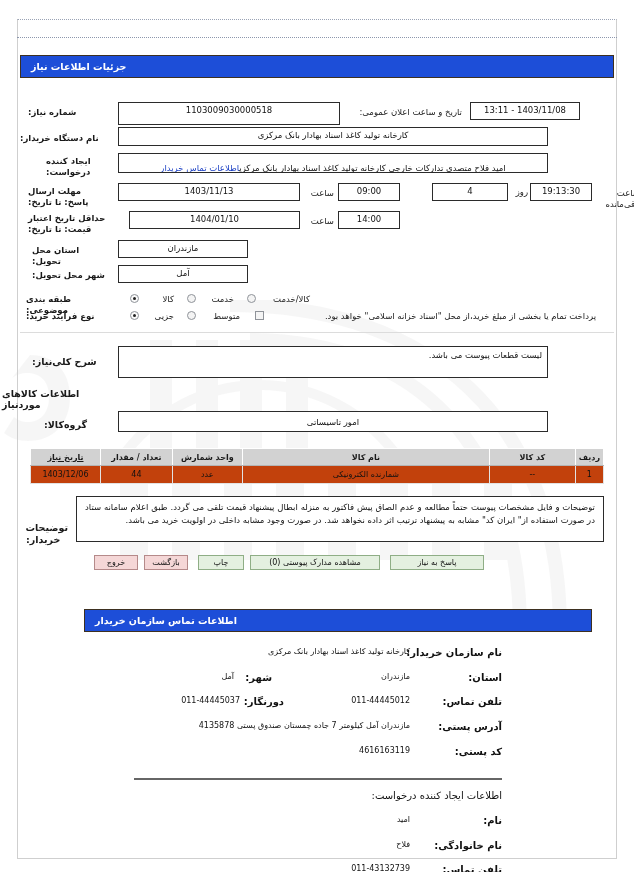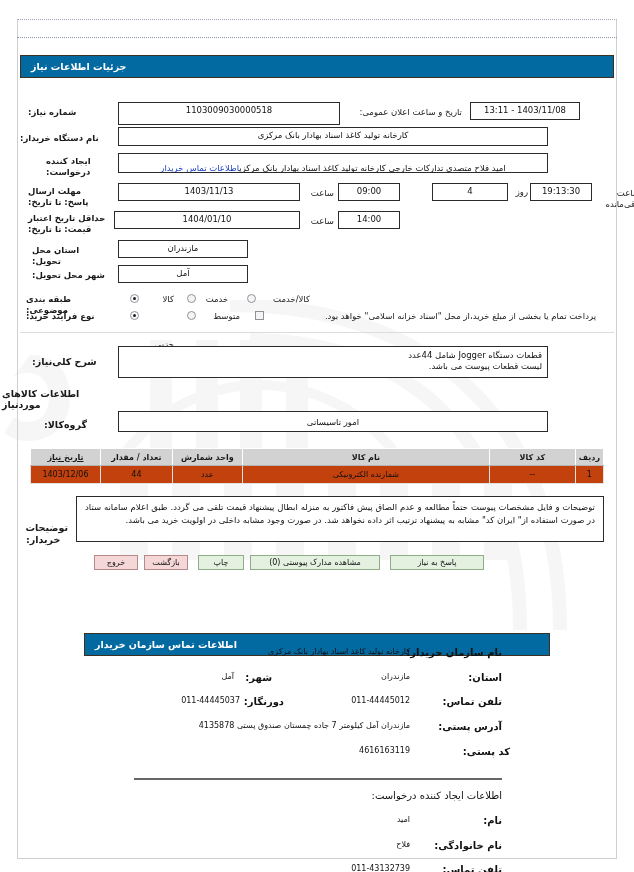--- a/index.html
+++ b/index.html
@@ -40,32 +40,32 @@
   .top-rule {
     position: absolute; left: 17px; top: 37px; width: 600px;
     border-top: 1px dotted #8d97ad;
     z-index: 3;
   }
 
   
   .bar {
     position: absolute;
     height: 23px;
-    background: #0369a1;
+    background: #1d4ed8;
     border: 1px solid #3d3020;
     color: #ffffff;
     font-weight: bold;
     font-size: 9.5px;
     line-height: 21px;
     padding-left: 10px;
     text-align: left;
     z-index: 4;
   }
   #bar-details { left: 20px; top: 55px; width: 594px; }
-  #bar-contact { left: 84px; top: 609px; width: 466px; margin-top: 24px; }
+  #bar-contact { left: 84px; top: 609px; width: 508px; }
 
   
   .lbl {
     position: absolute;
     font-size: 8.5px;
     color: #1a1a1a;
     font-weight: bold;
     text-align: left;
     z-index: 5;
     line-height: 11px;
@@ -221,51 +221,50 @@
 <div class="lbl" style="right:528px; top:186px; width:78px;">مهلت ارسال پاسخ: تا تاریخ:</div>
 <div class="fld ctr" style="right:334px; top:183px; width:182px; height:18px;">1403/11/13</div>
 <div class="lbl norm" style="right:300px; top:188px; width:30px; text-align:right;">ساعت</div>
 <div class="fld ctr" style="right:234px; top:183px; width:62px; height:18px;">09:00</div>
 <div class="fld ctr" style="right:126px; top:183px; width:76px; height:18px;">4</div>
 <div class="lbl norm" style="right:106px; top:187px; width:18px; text-align:right;">روز</div>
 <div class="fld ctr" style="right:42px; top:183px; width:62px; height:18px;">19:13:30</div>
 <div class="lbl norm" style="right:-6px; top:188px; width:48px; text-align:right;">ساعت باقی‌مانده</div>
 
 <div class="lbl" style="right:528px; top:213px; width:78px;">حداقل تاریخ اعتبار قیمت: تا تاریخ:</div>
-<div class="fld ctr" style="right:334px; top:211px; width:186px; height:18px;">1404/01/10</div>
+<div class="fld ctr" style="right:334px; top:211px; width:171px; height:18px;">1404/01/10</div>
 <div class="lbl norm" style="right:300px; top:216px; width:30px; text-align:right;">ساعت</div>
 <div class="fld ctr" style="right:234px; top:211px; width:62px; height:18px;">14:00</div>
 
 <div class="lbl" style="right:528px; top:245px; width:74px;">استان محل تحویل:</div>
 <div class="fld ctr" style="right:386px; top:240px; width:130px; height:18px;">مازندران</div>
 
 <div class="lbl" style="right:528px; top:270px; width:74px;">شهر محل تحویل:</div>
 <div class="fld ctr" style="right:386px; top:265px; width:130px; height:18px;">آمل</div>
 
 <div class="lbl" style="right:528px; top:294px; width:80px;">طبقه بندی موضوعی:</div>
 <div class="radio on" style="right:495px; top:294px;"></div>
 <div class="lbl norm" style="right:460px; top:294px; width:30px; text-align:right;">کالا</div>
 <div class="radio" style="right:438px; top:294px;"></div>
-<div class="lbl norm" style="right:400px; top:294px; width:34px; text-align:center;">خدمت</div>
+<div class="lbl norm" style="right:400px; top:294px; width:34px; text-align:right;">خدمت</div>
 <div class="radio" style="right:378px; top:294px;"></div>
 <div class="lbl norm" style="right:324px; top:294px; width:50px; text-align:right;">کالا/خدمت</div>
 
 <div class="lbl" style="right:528px; top:311px; width:80px;">نوع فرآیند خرید:</div>
 <div class="radio on" style="right:495px; top:311px;"></div>
-<div class="lbl norm" style="right:460px; top:311px; width:30px; text-align:right;margin-top:28px;">جزیی</div>
+<div class="lbl norm" style="right:460px; top:311px; width:30px; text-align:right;">جزیی</div>
 <div class="radio" style="right:438px; top:311px;"></div>
 <div class="lbl norm" style="right:394px; top:311px; width:40px; text-align:right;">متوسط</div>
 <div class="chk" style="right:370px; top:311px;"></div>
 <div class="lbl norm" style="right:38px; top:311px; width:326px; text-align:right;">پرداخت تمام یا بخشی از مبلغ خرید،از محل "اسناد خزانه اسلامی" خواهد بود.</div>
 
 <div class="hr-soft" style="top:332px;"></div>
 
 <div class="lbl" style="right:528px; top:356px; width:74px; font-size:9.5px;">شرح کلی‌نیاز:</div>
 <div class="fld multi ctr" style="right:86px; top:346px; width:430px; height:32px; padding-top:3px;">
-  <div>قطعات دستگاه Jogger شامل 44عدد</div>
   <div>لیست قطعات پیوست می باشد.</div>
 </div>
 
 <div class="lbl" style="right:528px; top:388px; width:104px; font-size:9.5px;">اطلاعات کالاهای موردنیاز</div>
 
 <div class="lbl" style="right:528px; top:419px; width:62px; font-size:9.5px;">گروه‌کالا:</div>
 <div class="fld ctr" style="right:86px; top:411px; width:430px; height:21px; line-height:17px;">امور تاسیساتی</div>
 
 <table class="tbl">
   <thead>
@@ -310,21 +309,21 @@
 <div class="cv" style="right:400px; top:672px;">آمل</div>
 
 <div class="cl" style="right:132px; top:696px;">تلفن تماس:</div>
 <div class="cv" style="right:224px; top:696px;">011-44445012</div>
 <div class="cl" style="right:350px; top:696px;">دورنگار:</div>
 <div class="cv" style="right:394px; top:696px;">011-44445037</div>
 
 <div class="cl" style="right:132px; top:721px;">آدرس پستی:</div>
 <div class="cv" style="right:224px; top:721px;">مازندران آمل کیلومتر 7 جاده چمستان صندوق پستی 4135878</div>
 
-<div class="cl" style="right:124px; top:746px;">کد پستی:</div>
+<div class="cl" style="right:132px; top:746px;">کد پستی:</div>
 <div class="cv" style="right:224px; top:746px;">4616163119</div>
 
 <div class="hr-hard" style="right:132px; top:778px; width:368px;"></div>
 
 <div class="cl" style="right:132px; top:790px; font-weight:normal;">اطلاعات ایجاد کننده درخواست:</div>
 
 <div class="cl" style="right:132px; top:815px;">نام:</div>
 <div class="cv" style="right:224px; top:815px;">امید</div>
 
 <div class="cl" style="right:132px; top:840px;">نام خانوادگی:</div>

